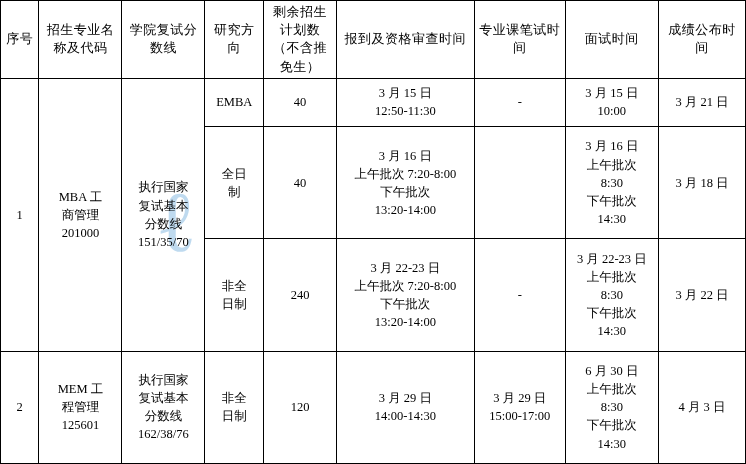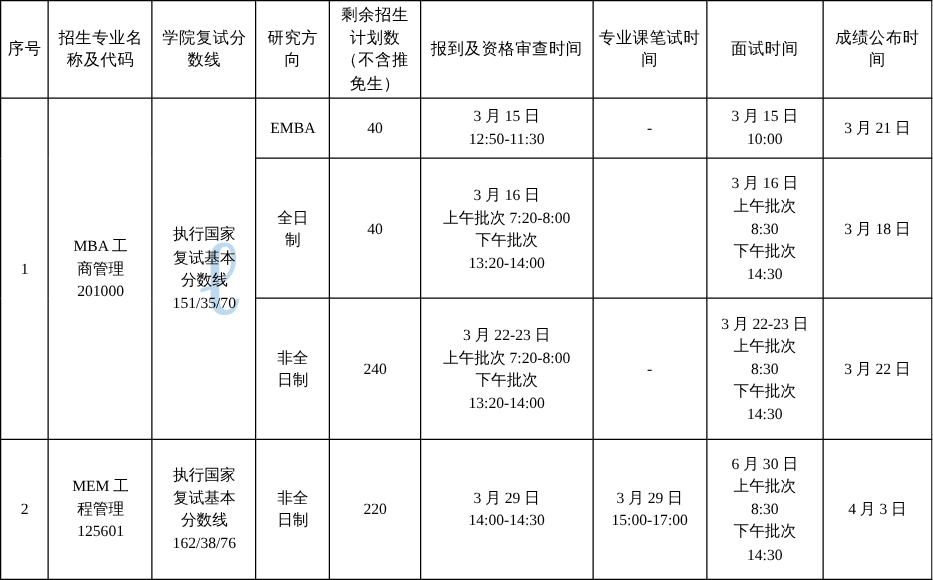--- a/index.html
+++ b/index.html
@@ -208,21 +208,21 @@
         <td>
           <span class="cellline">执行国家</span>
           <span class="cellline">复试基本</span>
           <span class="cellline">分数线</span>
           <span class="cellline">162/38/76</span>
         </td>
         <td>
           <span class="cellline">非全</span>
           <span class="cellline">日制</span>
         </td>
-        <td>220</td>
+        <td>120</td>
         <td>
           <span class="cellline nowrapline">3 月 29 日</span>
           <span class="cellline nowrapline">14:00-14:30</span>
         </td>
         <td>
           <span class="cellline nowrapline">3 月 29 日</span>
           <span class="cellline nowrapline">15:00-17:00</span>
         </td>
         <td>
           <span class="cellline nowrapline">6 月 30 日</span>

